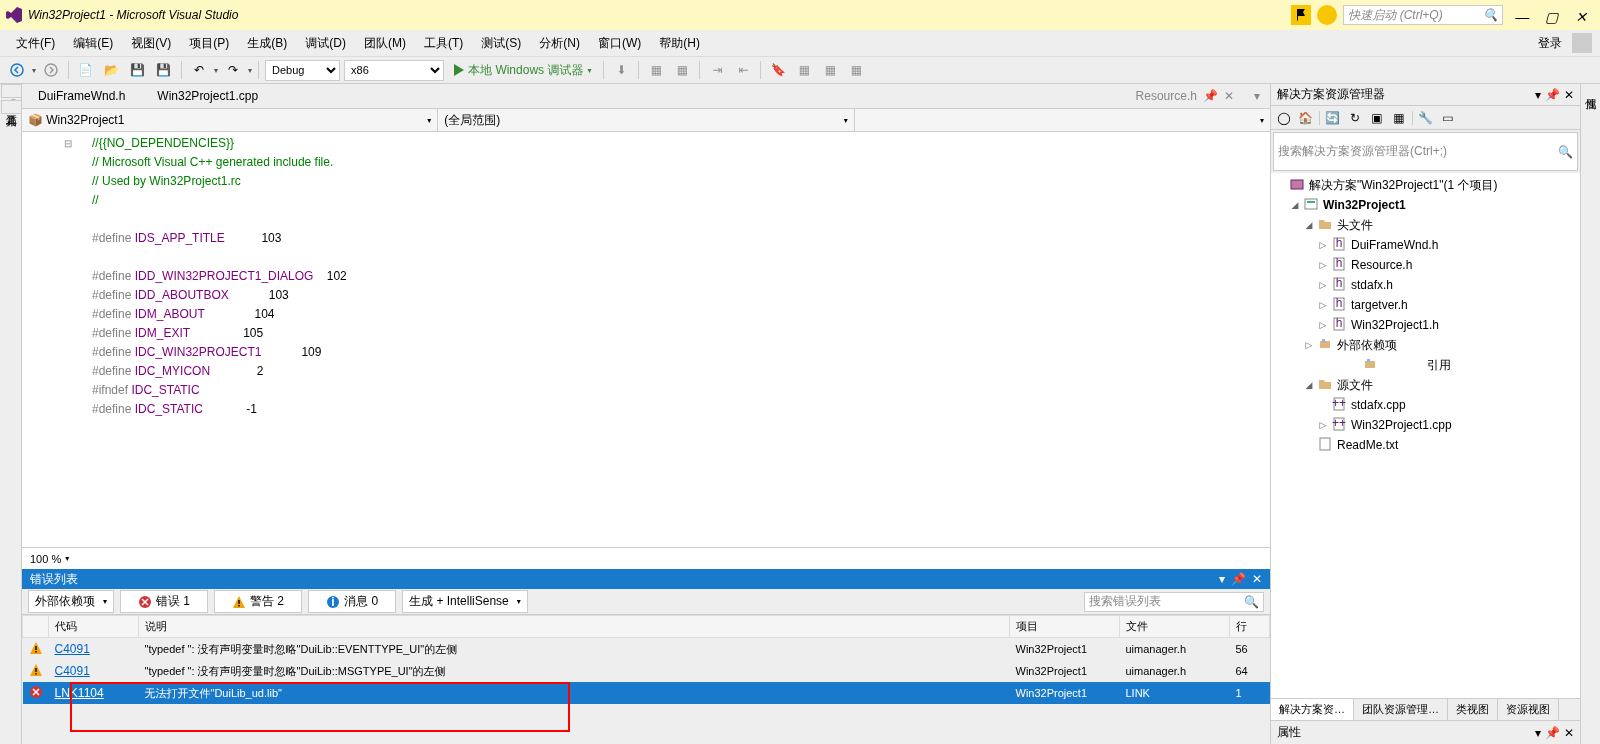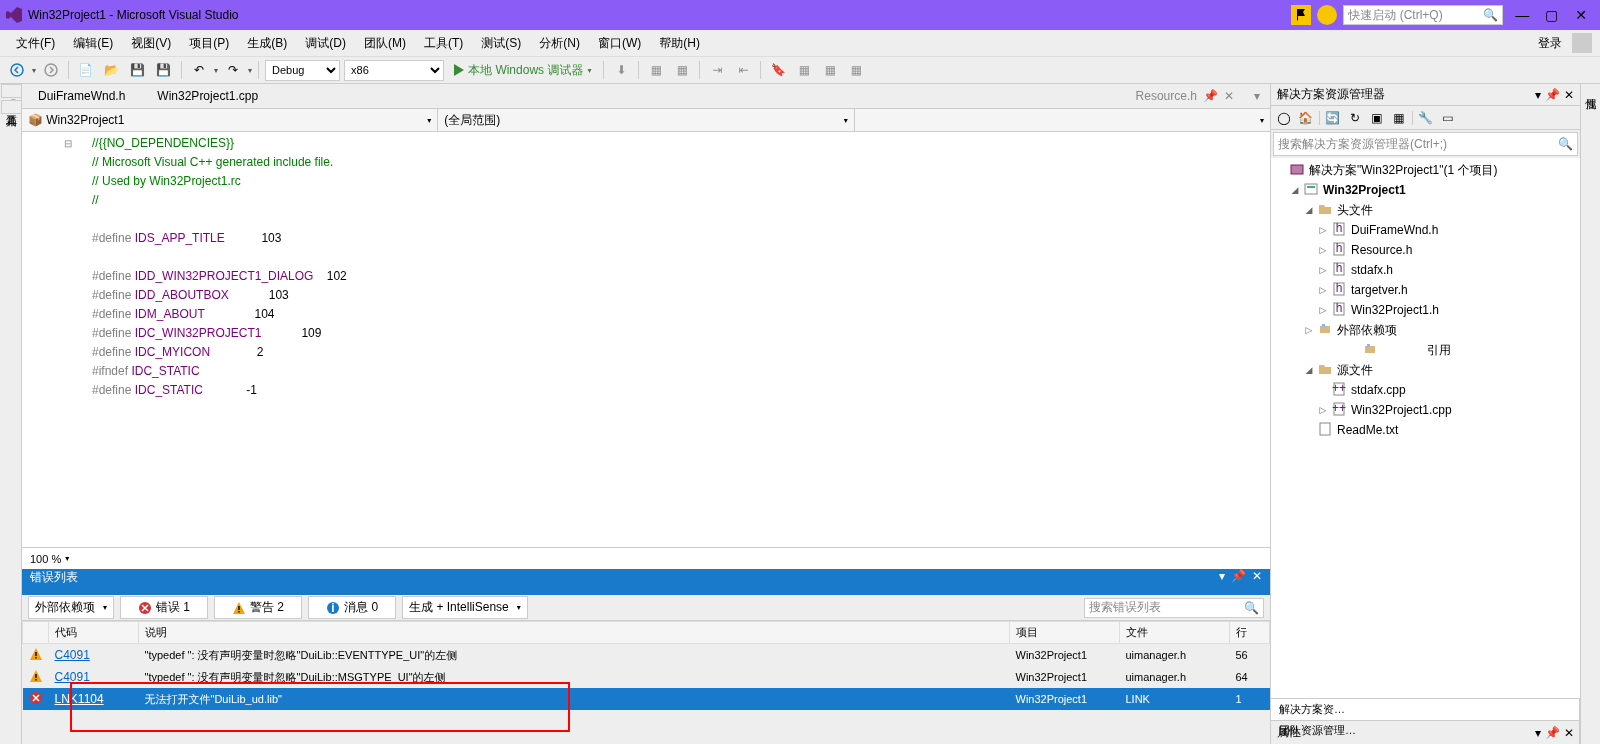--- a/index.html
+++ b/index.html
@@ -1,19 +1,19 @@
 <!DOCTYPE html>
 <html><head>
 <meta charset="utf-8">
 <style>
 * { margin:0; padding:0; box-sizing:border-box; font-family:"Segoe UI","Microsoft YaHei",sans-serif; font-size:12px; }
 body { background:#eee; width:1600px; height:744px; overflow:hidden; display:flex; flex-direction:column; }
-.titlebar { height:30px; background:#8b5cf6; display:flex; align-items:center; padding:0 6px; }
+.titlebar { height:30px; background:#fef9c3; display:flex; align-items:center; padding:0 6px;font-style:italic; }
 .titlebar .vsicon { width:16px; height:16px; margin-right:6px; }
-.titlebar-right { margin-left:auto; display:flex; align-items:center; gap:6px; }
+.titlebar-right { margin-left:auto; display:flex; align-items:flex-end; gap:6px; }
 .notif-box { width:20px; height:20px; background:#f7c600; display:flex; align-items:center; justify-content:center; }
 .smile { width:20px; height:20px; border-radius:50%; background:#f7c600; }
 .quick { width:160px; height:20px; border:1px solid #ccc; background:#fff; padding:0 4px; color:#888; font-size:11px; display:flex; align-items:center; justify-content:space-between; }
 .winbtns span { display:inline-block; width:26px; text-align:center; font-size:14px; cursor:pointer; }
 .menubar { height:26px; background:#eee; display:flex; align-items:center; padding:0 8px; gap:2px; }
 .menubar .mi { padding:3px 8px; cursor:pointer; }
 .menubar .login { margin-left:auto; margin-right:8px; }
 .menubar .avatar { width:20px; height:20px; background:#ccc; }
 .toolbar { height:28px; background:#eee; border-top:1px solid #ddd; border-bottom:1px solid #ccc; display:flex; align-items:center; padding:0 6px; gap:4px; }
 .toolbar .tbtn { width:22px; height:22px; display:flex; align-items:center; justify-content:center; cursor:pointer; }
@@ -33,48 +33,48 @@
 .navbar .combo.last { border-right:none; }
 .editor { flex:1; background:#fff; overflow:auto; position:relative; font-family:Consolas,monospace; font-size:13px; line-height:19px; padding:2px 0 2px 50px; color:#000; }
 .editor .outline-ctrl { position:absolute; left:42px; top:2px; color:#888; font-size:10px; line-height:19px; cursor:pointer; }
 .code-green { color:#008000; }
 .code-gray { color:#808080; }
 .code-purple { color:#800080; }
 .editor .pline { white-space:pre; padding-left:20px; }
 .statusbar { height:22px; background:#fff; border-top:1px solid #ccc; display:flex; align-items:center; padding:0 8px; }
 .statusbar .zoom { font-size:11px; }
 .errpanel { height:175px; display:flex; flex-direction:column; }
-.errpanel .hdr { height:26px; background:#1979ca; color:#fff; display:flex; align-items:flex-start; padding:0 8px; justify-content:space-between; }
+.errpanel .hdr { height:20px; background:#1979ca; color:#fff; display:flex; align-items:center; padding:0 8px; justify-content:space-between; }
 .errpanel .hdr .ctrls { display:flex; gap:6px; }
 .errpanel .filterbar { height:26px; background:#eee; border-bottom:1px solid #ccc; display:flex; align-items:center; padding:0 6px; gap:6px; }
 .errpanel .fbtn { display:flex; align-items:center; gap:4px; padding:2px 17px; border:1px solid #ccc; background:#fff; cursor:pointer;text-align:right; }
 .errpanel .fcombo { padding:2px 6px; border:1px solid #ccc; background:#fff; display:flex; align-items:center; gap:8px; cursor:pointer; }
 .errpanel .search { margin-left:auto; width:180px; height:20px; border:1px solid #ccc; background:#fff; color:#888; padding:0 4px; font-size:11px; display:flex; align-items:center; justify-content:space-between; }
 .errpanel table { width:100%; border-collapse:collapse; }
 .errpanel th { text-align:left; background:#f5f5f5; border:1px solid #ddd; padding:3px 6px; font-weight:normal; font-size:11px; }
 .errpanel td { padding:3px 6px; font-size:11px; white-space:nowrap; overflow:hidden; }
 .errpanel tr.sel td { background:#1979ca; color:#fff; }
 .errpanel tr.sel td a { color:#fff; }
 .errpanel td a { color:#0066cc; text-decoration:underline; }
 .errpanel .icon-col { width:20px; }
 .errpanel .redbox { position:absolute; border:2px solid red; pointer-events:none; }
 .right { width:310px; background:#eee; border-left:1px solid #ccc; display:flex; flex-direction:column; }
 .right .panel-hdr { height:22px; background:#eee; border-bottom:1px solid #ccc; display:flex; align-items:center; padding:0 6px; justify-content:space-between; }
 .right .panel-hdr .ctrls { display:flex; gap:4px; }
 .right .panel-tb { height:24px; display:flex; align-items:center; padding:0 4px; gap:4px; border-bottom:1px solid #ccc; }
 .right .panel-tb .tbtn { width:18px; height:18px; cursor:pointer; display:flex; align-items:center; justify-content:center; }
 .right .panel-tb .sep { width:1px; height:14px; background:#ccc; }
-.right .search { height:24px; margin:2px; border:1px solid #ccc; background:#fff; color:#888; padding:0 4px; font-size:11px; display:flex; align-items:center; justify-content:space-between; }
+.right .search { height:39px; margin:2px; border:1px solid #ccc; background:#fff; color:#888; padding:0 4px; font-size:11px; display:flex; align-items:center; justify-content:space-between; }
 .tree { flex:1; overflow:auto; background:#fff; padding:2px 0; }
 .tree .node { display:flex; align-items:center; height:20px; cursor:pointer; }
 .tree .exp { width:12px; text-align:center; color:#666; font-size:9px; }
 .tree .ico { width:16px; height:16px; margin:0 3px; }
 .tree .lbl { white-space:nowrap; }
 .tree .bold { font-weight:bold; }
-.bottom-tabs { height:22px; border-top:1px solid #ccc; display:flex; background:#eee;flex-direction:column; }
+.bottom-tabs { height:22px; border-top:1px solid #ccc; display:flex; background:#eee; }
 .bottom-tabs .bt { padding:3px 8px; border-right:1px solid #ccc; font-size:11px; cursor:pointer; }
 .bottom-tabs .bt.active { background:#fff; }
 .props { height:24px; border-top:1px solid #ccc; display:flex; align-items:center; padding:0 6px; justify-content:space-between; }
 .rightrail { width:20px; background:#eee; border-left:1px solid #ccc; }
 .rightrail .tab { writing-mode:vertical-rl; padding:6px 2px; font-size:11px; }
 svg.ico-warn { fill:#f0a30a; }
 svg.ico-err { fill:#d13438; }
 </style>
 </head>
 <body>
@@ -206,20 +206,21 @@
     <div class="pline"><span class="code-green">//{{NO_DEPENDENCIES}}</span></div>
         <div class="pline"><span class="code-green">// Microsoft Visual C++ generated include file.</span></div>
         <div class="pline"><span class="code-green">// Used by Win32Project1.rc</span></div>
         <div class="pline"><span class="code-green">//</span></div>
         <div class="pline">&nbsp;</div>
         <div class="pline"><span class="code-gray">#define</span> <span class="code-purple">IDS_APP_TITLE</span>           103</div>
         <div class="pline">&nbsp;</div>
         <div class="pline"><span class="code-gray">#define</span> <span class="code-purple">IDD_WIN32PROJECT1_DIALOG</span>    102</div>
         <div class="pline"><span class="code-gray">#define</span> <span class="code-purple">IDD_ABOUTBOX</span>            103</div>
         <div class="pline"><span class="code-gray">#define</span> <span class="code-purple">IDM_ABOUT</span>               104</div>
+        <div class="pline"><span class="code-gray">#define</span> <span class="code-purple">IDM_EXIT</span>                105</div>
         <div class="pline"><span class="code-gray">#define</span> <span class="code-purple">IDC_WIN32PROJECT1</span>            109</div>
         <div class="pline"><span class="code-gray">#define</span> <span class="code-purple">IDC_MYICON</span>              2</div>
         <div class="pline"><span class="code-gray">#ifndef</span> <span class="code-purple">IDC_STATIC</span></div>
         <div class="pline"><span class="code-gray">#define</span> <span class="code-purple">IDC_STATIC</span>             -1</div>
       </div>
     <div class="statusbar">
       <span class="zoom">100 %</span>
       <span style="font-size:8px;margin-left:4px">▾</span>
     </div>
 

